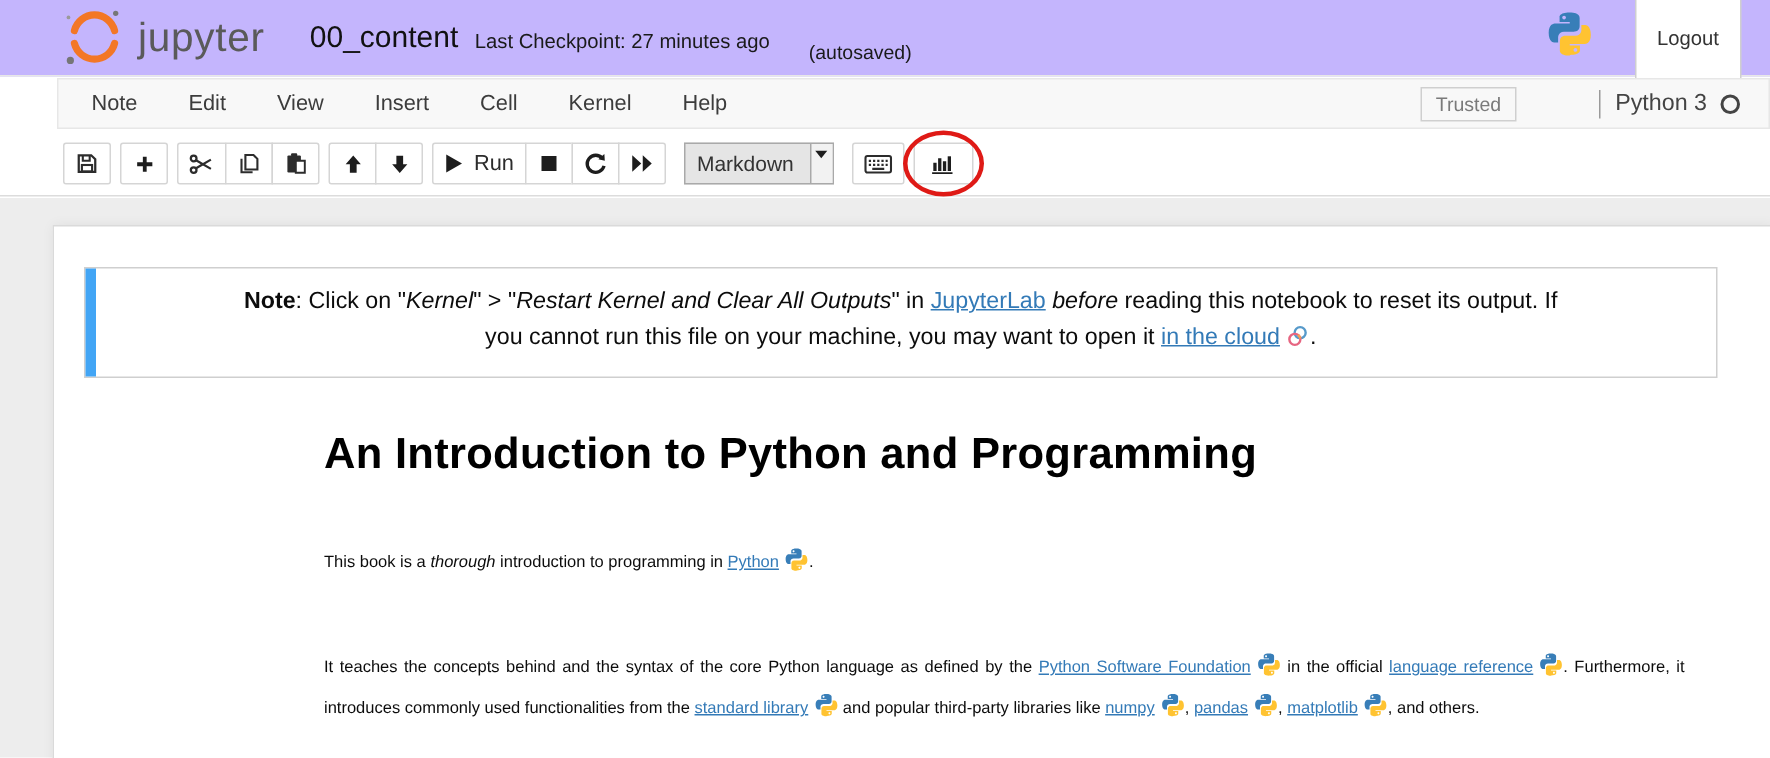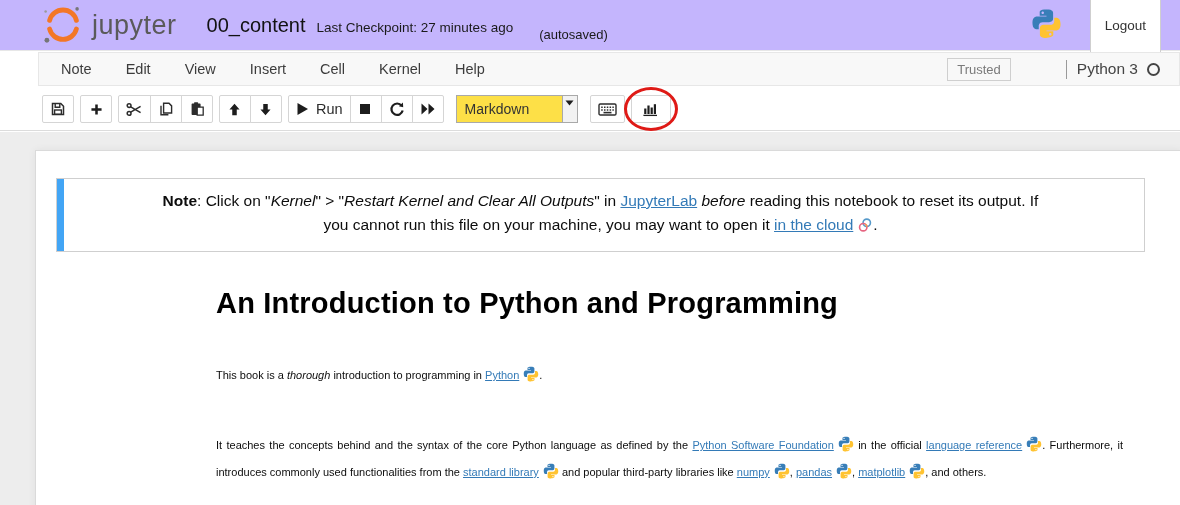--- a/index.html
+++ b/index.html
@@ -34,26 +34,26 @@
 
   
   .toolbar { position:absolute; left:0; right:0; top:87px; height:44px;
     background:#fff; border-bottom:1px solid #dcdcdc; }
   .toolrow { position:absolute; left:42px; top:8px; display:flex; align-items:center; }
   .tbtn { height:28px; min-width:32px; background:#fff; border:1px solid #d5d5d5;
     border-radius:2px; display:flex; align-items:center; justify-content:center;
     padding:0 7px; cursor:pointer; color:#2c2c2c; position:relative; }
   .gap { width:6px; } .gap-lg { width:12px; }
   .btn-group { display:flex; }
-  .btn-group .tbtn { border-radius:0;justify-content:space-between; }
+  .btn-group .tbtn { border-radius:0; }
   .btn-group .tbtn + .tbtn { margin-left:-1px; }
   .btn-group .tbtn:first-child { border-radius:2px 0 0 2px; }
   .btn-group .tbtn:last-child { border-radius:0 2px 2px 0; }
   .run-label { font-size:14.5px; color:#2c2c2c; margin-left:7px; }
-  .celltype { width:122px; height:28px; border:1px solid #a9a9a9; background:#fde047;
+  .celltype { width:100px; height:28px; border:1px solid #a9a9a9; background:#e5e5e5;
     display:flex; align-items:stretch; cursor:pointer; }
   .celltype-val { flex:1; font-size:14px; color:#333; display:flex; align-items:center;
     padding-left:8px; }
   .celltype-arrow { width:15px; border-left:1px solid #a9a9a9; background:#f2f2f2;
     display:flex; align-items:flex-start; justify-content:center; padding-top:3px; }
   .celltype-arrow svg { display:block; }
   .annot { position:absolute; inset:-9px -8px; border:3px solid #df1a16;
     border-radius:50%; pointer-events:none; }
 
   

